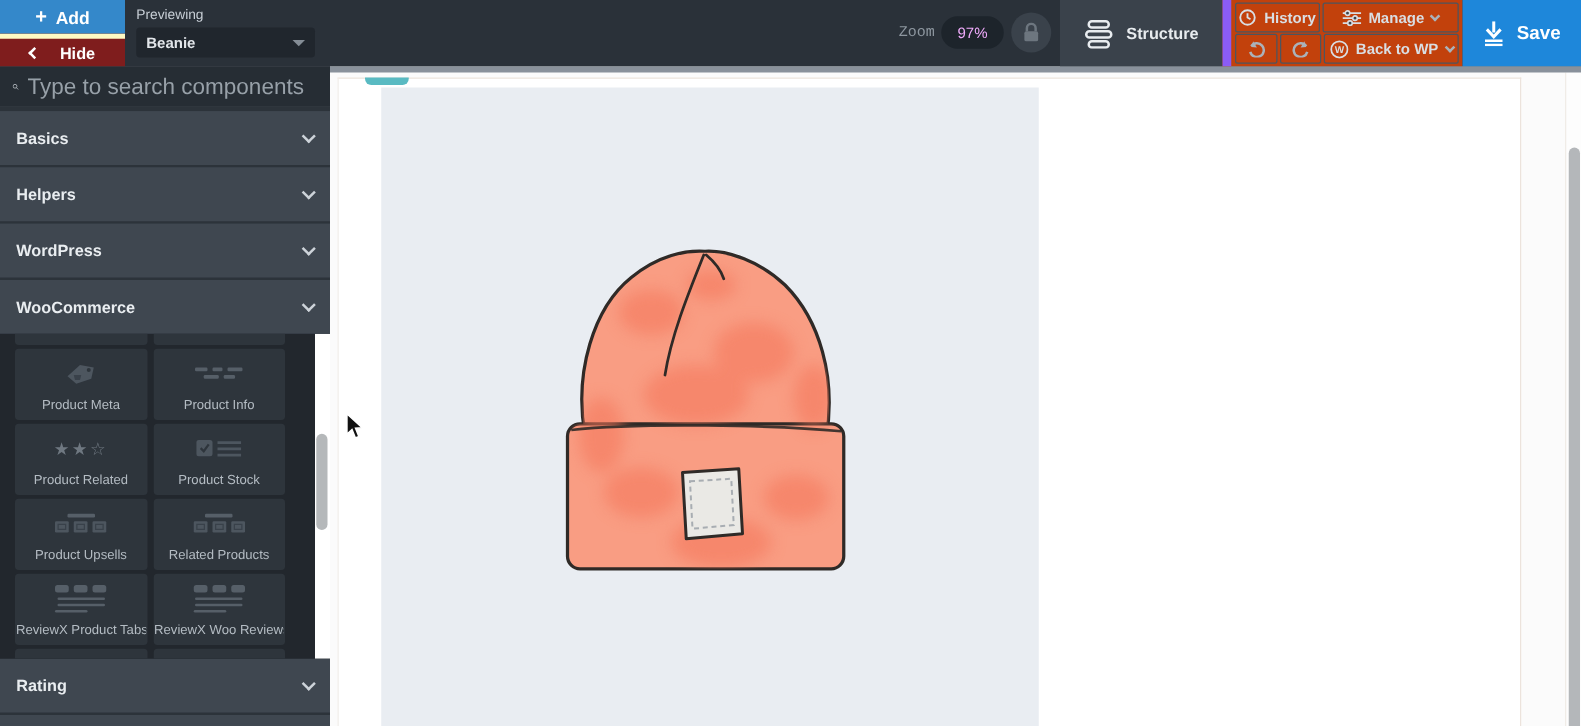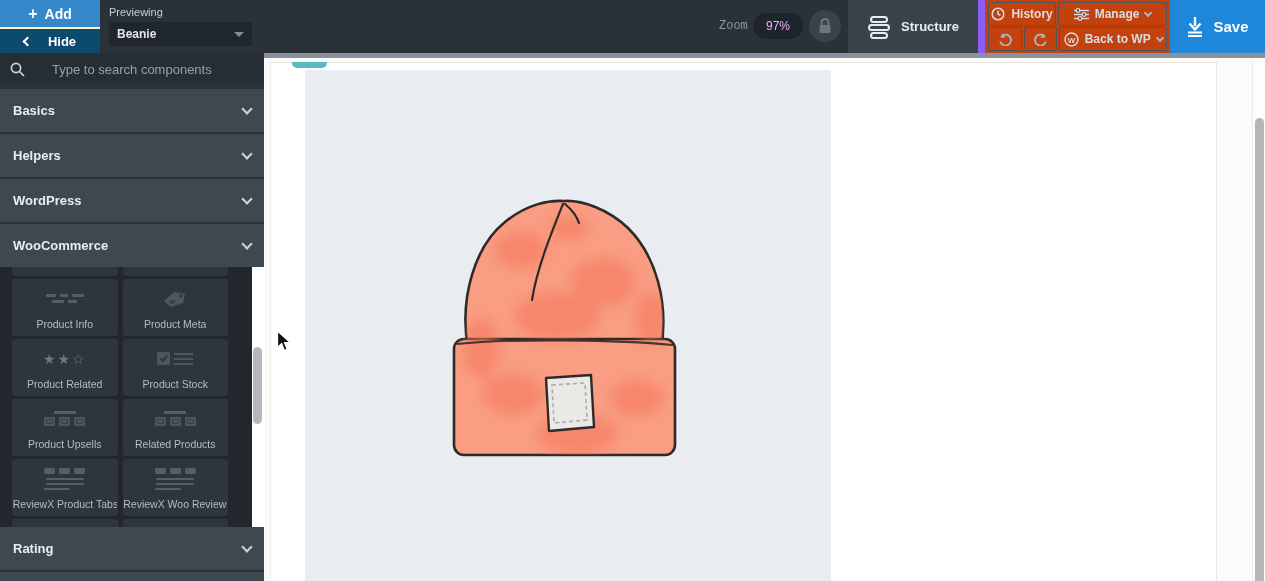--- a/index.html
+++ b/index.html
@@ -3,21 +3,21 @@
 <meta charset="utf-8">
 <style>
   * { margin:0; padding:0; box-sizing:border-box; }
   html,body { width:1265px; height:581px; overflow:hidden; }
   body { font-family:"Liberation Sans", sans-serif; background:#fbfbfb; position:relative; }
 
   
   .topbar { position:absolute; left:0; top:0; width:1265px; height:53px; background:#2a3139; z-index:30; }
   .addhide { position:absolute; left:0; top:0; width:100px; height:53px; }
   .btn-add { width:100%; height:27px; background:#3488ca; color:#fff; display:flex; align-items:center; justify-content:center; gap:7px; font-size:14px; font-weight:bold; cursor:pointer; }
-  .btn-hide { width:100%; height:26px; background:#0c4a6e; border-top:2px solid #fef9c3; color:#fff; display:flex; align-items:center; justify-content:center; gap:17px; font-size:13px; font-weight:bold; cursor:pointer; }
+  .btn-hide { width:100%; height:26px; background:#7f1d1d; border-top:4px solid #fef9c3; color:#fff; display:flex; align-items:center; justify-content:center; gap:17px; font-size:13px; font-weight:bold; cursor:pointer; }
   .plus-glyph { font-size:16px; font-weight:bold; line-height:1; }
   .chev-left { width:7px; height:7px; border-left:2px solid #fff; border-bottom:2px solid #fff; transform:rotate(45deg); display:inline-block; }
   .preview-block { position:absolute; left:100px; top:0; width:164px; height:53px; padding:6px 0 0 9px; }
   .preview-label { font-size:11px; color:#c7ced5; }
   .preview-select { margin-top:4px; width:143px; height:24px; background:#20262d; border-radius:3px; display:flex; align-items:center; padding:0 8px; cursor:pointer; position:relative; }
   .preview-select .val { font-size:12px; color:#e2e6ea; font-weight:bold; }
   .caret-down { position:absolute; right:8px; top:10px; width:0; height:0; border-left:5px solid transparent; border-right:5px solid transparent; border-top:5px solid #848d96; }
   .zoom-label { position:absolute; left:719px; top:19px; font-size:12px; color:#8d969f;font-family:Liberation Mono, monospace; }
   .zoom-pill { position:absolute; left:753px; top:13px; width:50px; height:26px; background:#1d242b; border-radius:13px; color:#f0abfc; font-size:12px; font-weight:normal; display:flex; align-items:center; justify-content:center; cursor:pointer; }
   .lock-circle { position:absolute; left:809px; top:10px; width:32px; height:32px; border-radius:50%; background:#3a424b; display:flex; align-items:center; justify-content:center; cursor:pointer; }
@@ -29,21 +29,21 @@
   .rc-history { width:70px; }
   .rc-manage { width:112px; }
   .rc-undo,.rc-redo { width:35px; font-size:15px; color:#aab2ba; }
   .rc-backwp { width:112px; }
   .chev-down-sm { width:6px; height:6px; border-right:2px solid #aab2ba; border-bottom:2px solid #aab2ba; transform:rotate(45deg); margin-top:-3px; display:inline-block; }
   .save-btn { position:absolute; left:1170px; top:0; width:95px; height:53px; background:#1e87da; color:#fff; display:flex; align-items:center; justify-content:center; gap:9px; font-size:15px; font-weight:bold; cursor:pointer; }
 
   
   .sidebar { position:absolute; left:0; top:53px; width:264px; height:528px; background:#3f4750; z-index:20; }
   .search-bar { height:32px; background:#262d34; display:flex; align-items:center; padding:0 10px; gap:7px; }
-  .search-bar input { flex:1; background:transparent; border:none; outline:none; color:#dfe3e7; font-size:13px; font-family:"Liberation Sans",sans-serif;margin-left:20px; }
+  .search-bar input { flex:1; background:transparent; border:none; outline:none; color:#dfe3e7; font-size:18px; font-family:"Liberation Sans",sans-serif; }
   .search-bar input::placeholder { color:#97a0a8; }
   .search-gap { height:4px; background:#2c333a; }
   .acc-header { height:43px; display:flex; align-items:center; justify-content:space-between; padding:0 13px; cursor:pointer; background:#3f4750; }
   .acc-header .lbl { font-size:13px; font-weight:bold; color:#e9edf0; }
   .acc-div { height:2px; background:#2c333a; }
   .chev-down { width:8px; height:8px; border-right:2px solid #cdd3d9; border-bottom:2px solid #cdd3d9; transform:rotate(45deg); margin-top:-4px; }
 
   .grid-wrap { position:relative; height:260px; background:#22272d; overflow:hidden; }
   .tiles { position:absolute; left:12px; top:0; width:216px; display:grid; grid-template-columns:1fr 1fr; column-gap:5px; row-gap:3px; }
   .tile { height:57px; background:#2e353c; border-radius:3px; display:flex; flex-direction:column; align-items:center; justify-content:flex-end; padding-bottom:6px; cursor:pointer; overflow:hidden; }
@@ -207,44 +207,44 @@
     <span class="chev-down"></span>
   </div>
 
   <div class="grid-wrap">
     <div class="tiles">
       <div class="tile-partial-top"></div>
       <div class="tile-partial-top"></div>
 
       <div class="tile">
         <div class="icon">
+          <svg width="26" height="20" viewBox="0 0 26 20">
+            <path d="M2 12 L12 3 L23 5 L21 14 L9 18 Z" fill="#4d565f"></path>
+            <circle cx="19" cy="7" r="1.6" fill="#2e353c"></circle>
+            <path d="M7 11 h6 l-1 4 h-4 Z" fill="#39414a"></path>
+          </svg>
+        </div>
+        <div class="tlabel">Product Meta</div>
+      </div>
+
+      <div class="tile">
+        <div class="icon">
           <div class="bars">
             <div style="display:flex;gap:4px;">
                 <span class="bar" style="width:10px;height:3px;"></span>
                 <span class="bar" style="width:8px;height:3px;"></span>
                 <span class="bar" style="width:12px;height:3px;"></span>
               </div>
             <div style="display:flex;gap:4px;">
                 <span class="bar" style="width:12px;height:3px;"></span>
                 <span class="bar" style="width:9px;height:3px;"></span>
               </div>
           </div>
         </div>
         <div class="tlabel">Product Info</div>
-      </div>
-
-      <div class="tile">
-        <div class="icon">
-          <svg width="26" height="20" viewBox="0 0 26 20">
-            <path d="M2 12 L12 3 L23 5 L21 14 L9 18 Z" fill="#4d565f"></path>
-            <circle cx="19" cy="7" r="1.6" fill="#2e353c"></circle>
-            <path d="M7 11 h6 l-1 4 h-4 Z" fill="#39414a"></path>
-          </svg>
-        </div>
-        <div class="tlabel">Product Meta</div>
       </div>
 
       <div class="tile">
         <div class="icon">
             <span class="stars">★★☆</span>
           </div>
         <div class="tlabel">Product Related</div>
       </div>
 
       <div class="tile">

